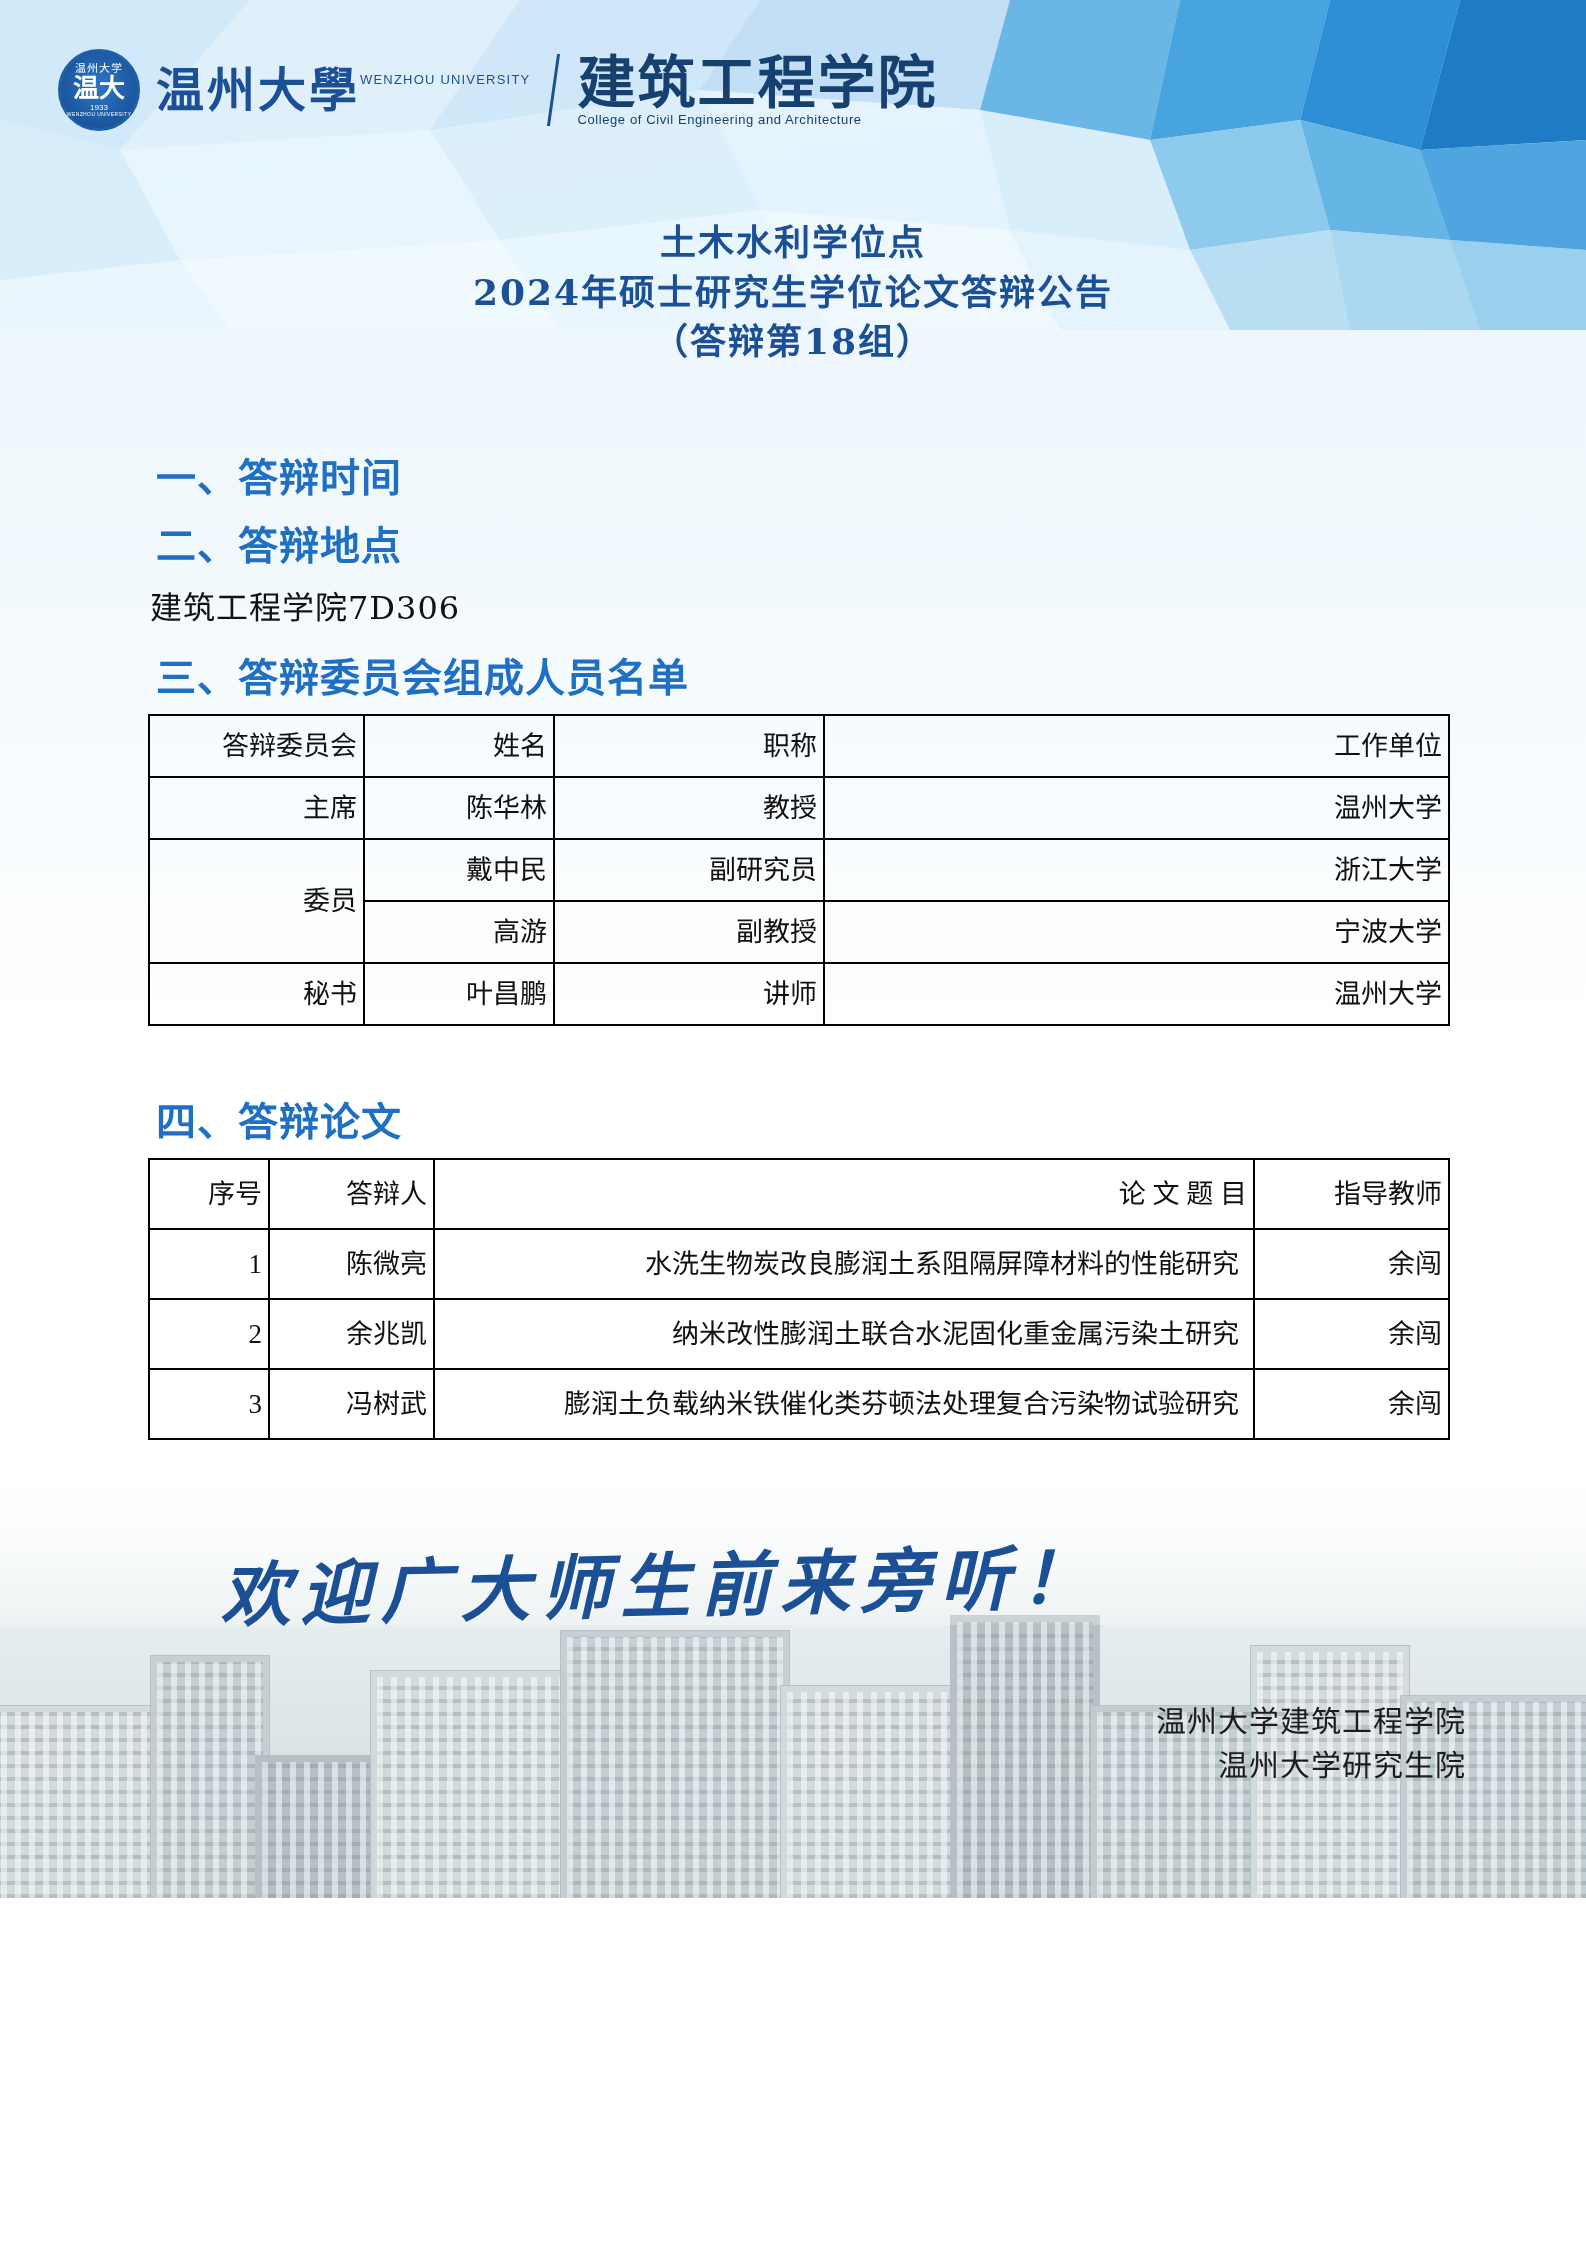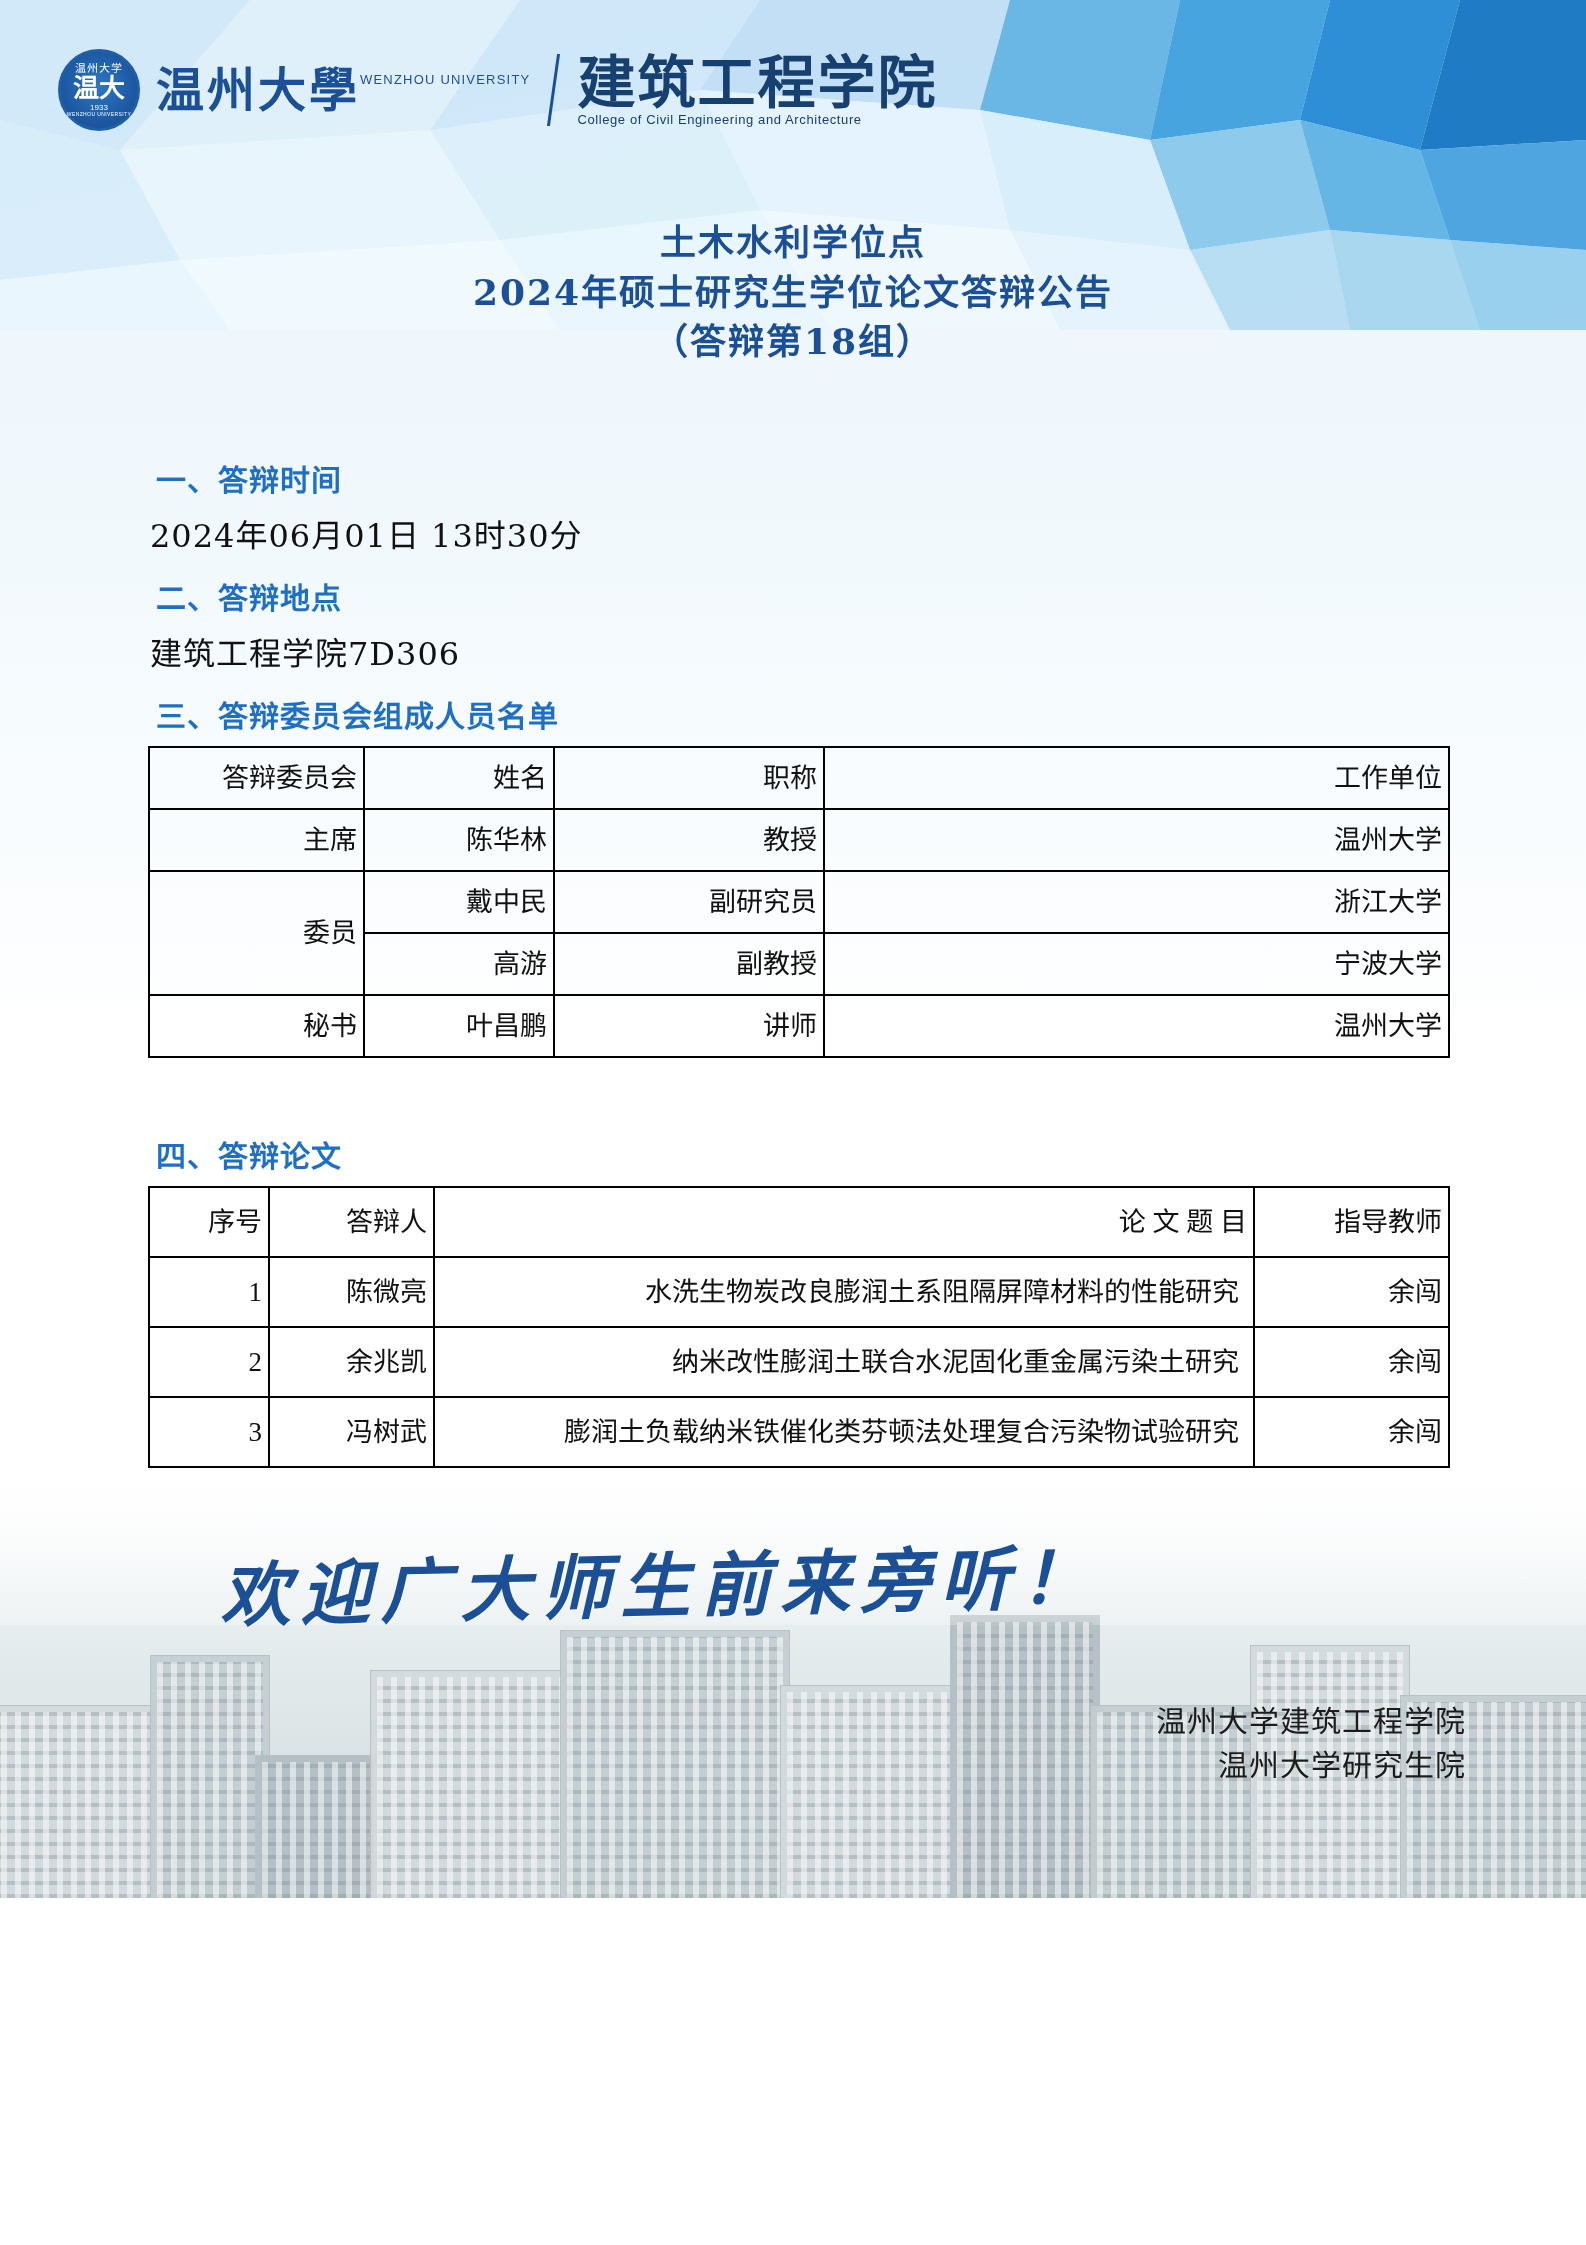--- a/index.html
+++ b/index.html
@@ -142,24 +142,24 @@
   
   .content {
     position: absolute;
     top: 440px;
     left: 148px;
     width: 1300px;
     z-index: 4;
   }
   .sec-head {
     font-family: "DejaVu Serif", "Liberation Serif", serif;
-    font-size: 30px;
+    font-size: 40px;
     color: #1f6fc4;
     font-weight: bold;
-    margin: 16px 0 10px 8px;
+    margin: 6px 0 10px 8px;
     letter-spacing: 1px;
   }
   .sec-text {
     font-family: "DejaVu Serif", "Liberation Serif", serif;
     font-size: 32px;
     color: #111111;
     margin: 0 0 18px 2px;
     letter-spacing: 1px;
   }
 
@@ -359,21 +359,20 @@
 
   <div class="title-block">
     <div class="title-line">土木水利学位点</div>
     <div class="title-line">2024年硕士研究生学位论文答辩公告</div>
     <div class="title-line">（答辩第18组）</div>
   </div>
 
   <div class="content">
 
     <div class="sec-head">一、答辩时间</div>
-    <div class="sec-text">2024年06月01日  13时30分</div>
 
     <div class="sec-head">二、答辩地点</div>
     <div class="sec-text">建筑工程学院7D306</div>
 
     <div class="sec-head">三、答辩委员会组成人员名单</div>
 
     <table class="committee-table">
       <colgroup>
         <col class="c1">
           <col class="c2">

